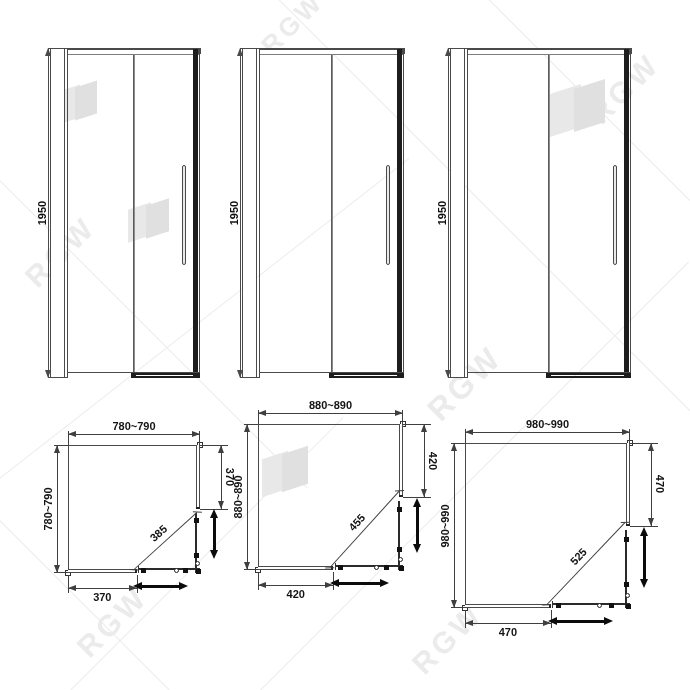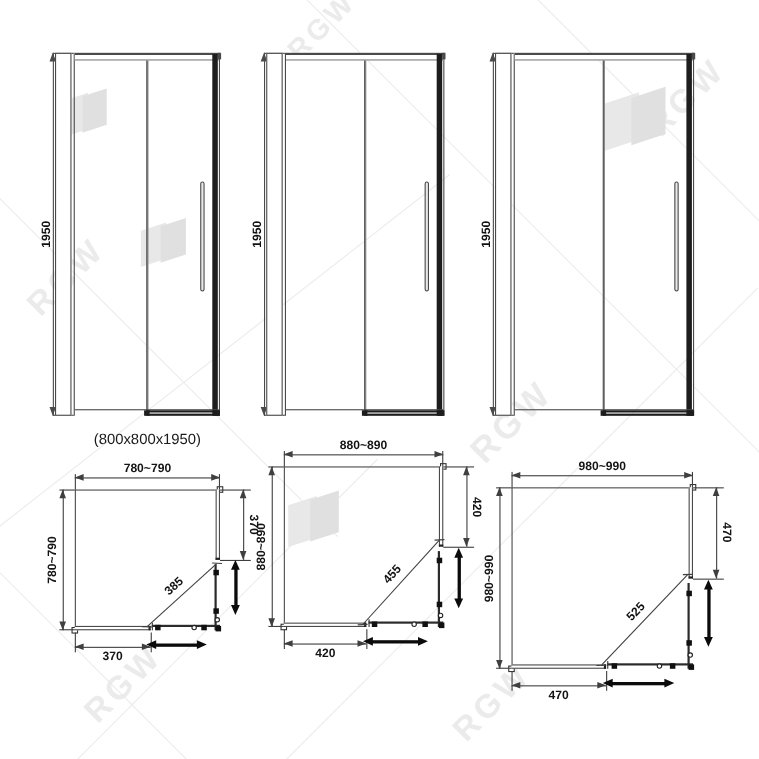--- a/index.html
+++ b/index.html
@@ -106,21 +106,20 @@
     <div class="strip"></div>
     <div class="frame">
       <div class="toprail"></div>
       <div class="divider"></div>
       <div class="rightbar"></div>
       <div class="handle"></div>
       <div class="glassbottom"></div>
       <div class="bottomrail"></div>
     </div>
   </div>
-  <div class="caption" style="left:59px;top:392px;width:150px">(800x800x1950)</div>
 
   <div class="elev" style="left:240px;top:48px;width:164px;height:330px">
     <div class="edim"></div>
     <div class="vlabel">1950</div>
     <div class="cap-top"></div>
     <div class="cap-bottom"></div>
     <div class="strip"></div>
     <div class="frame">
       <div class="toprail"></div>
       <div class="divider"></div>

